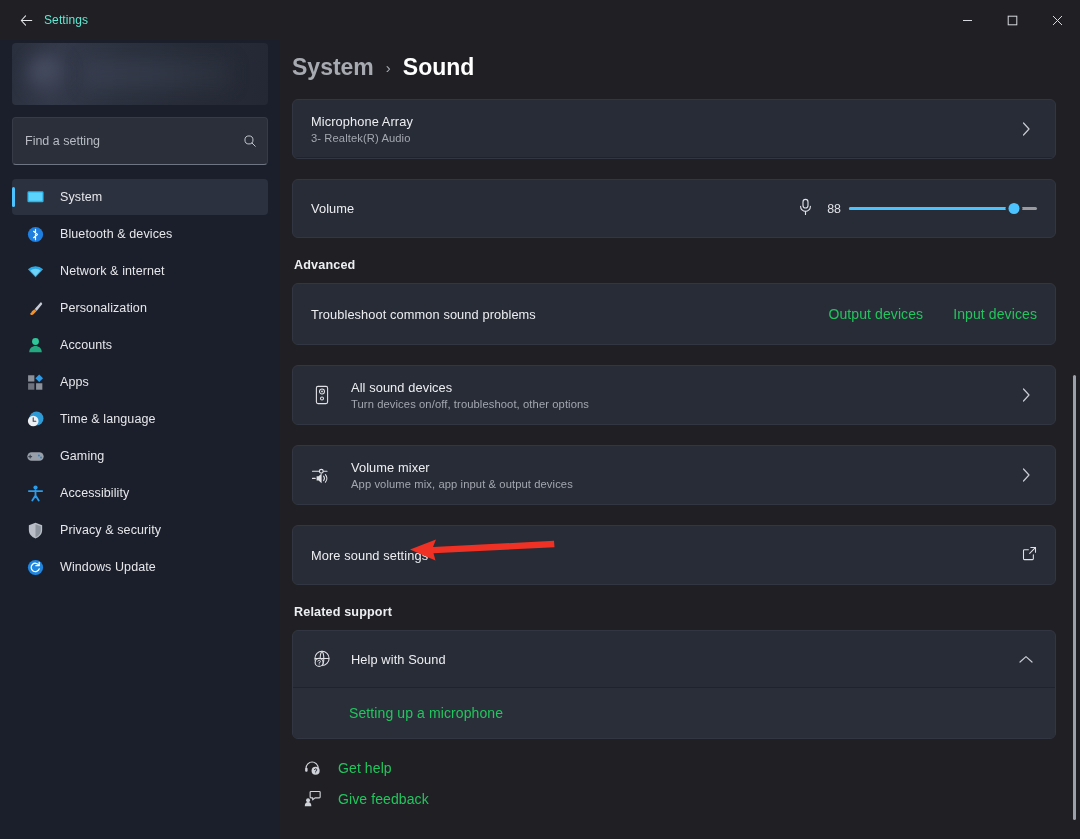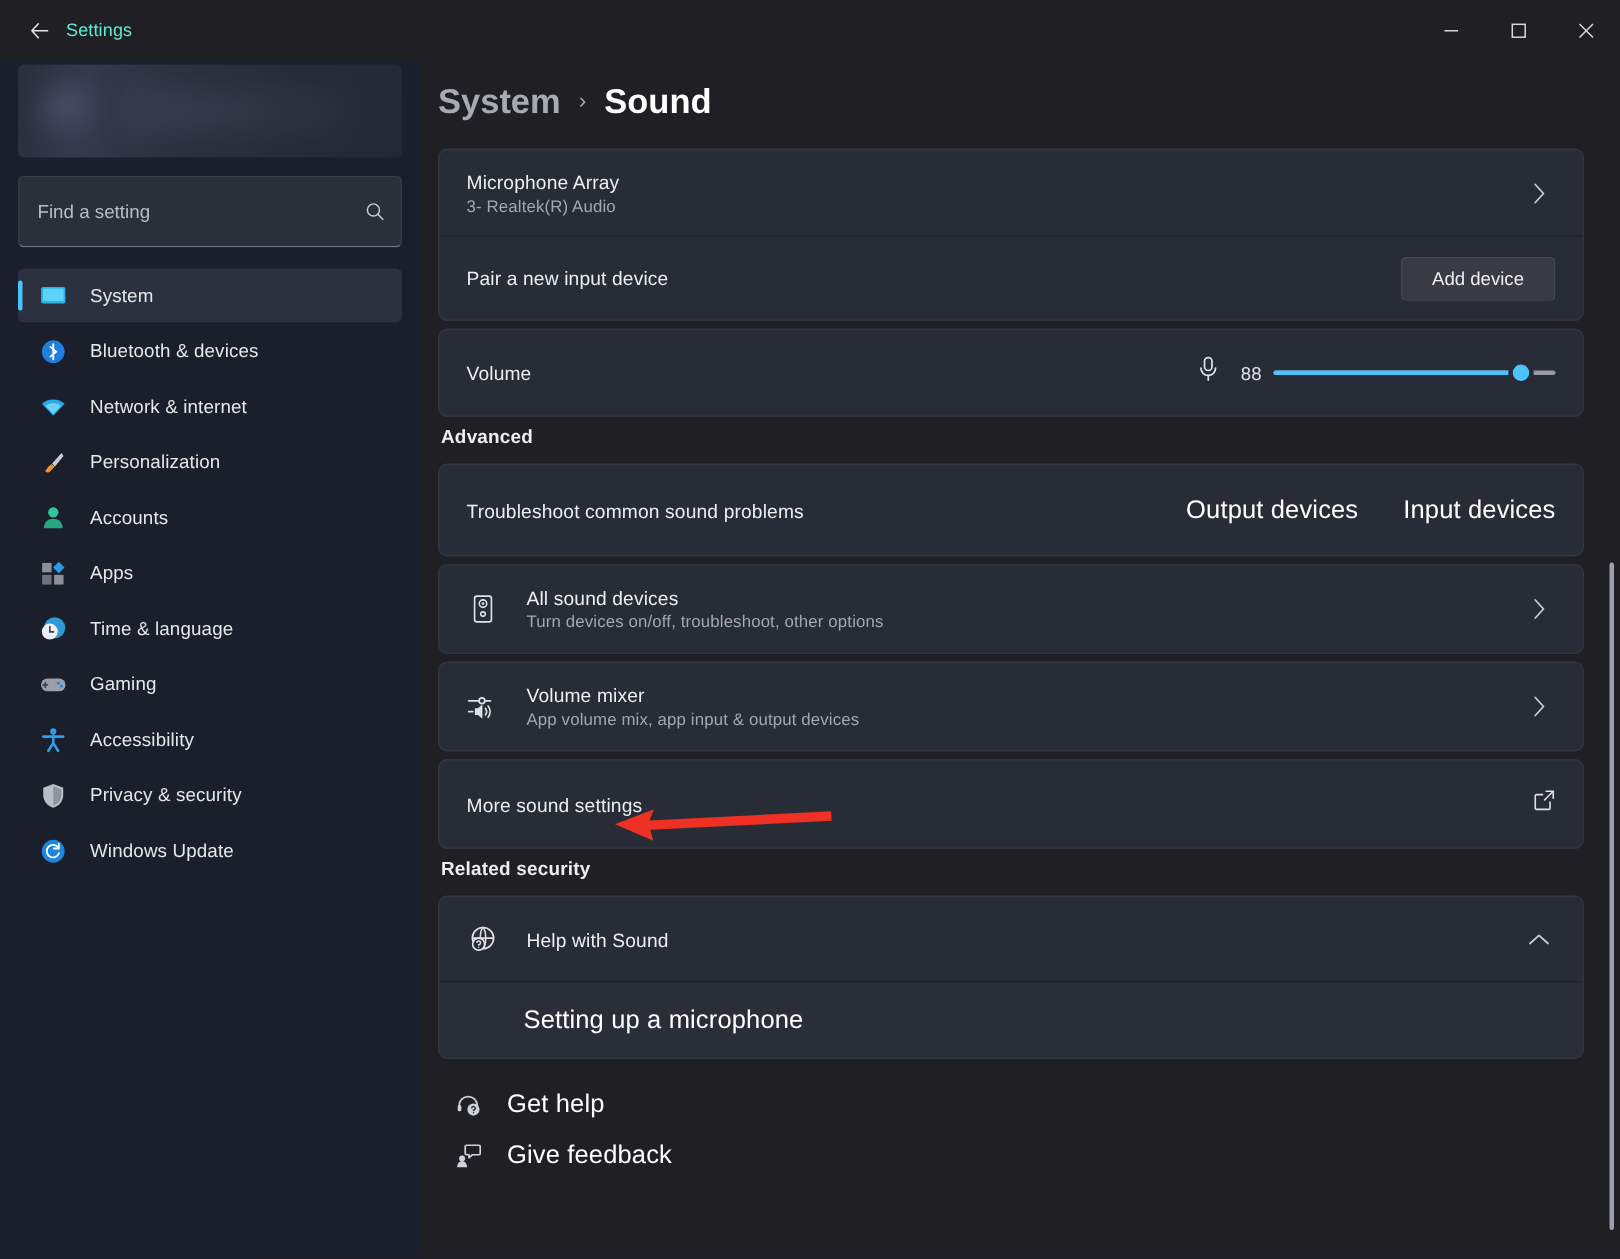--- a/index.html
+++ b/index.html
@@ -119,21 +119,21 @@
     padding: 14px 0 18px 0;
   }
   .crumb-parent { font-size: 23px; color: #a7aab1; font-weight: 600; }
   .crumb-sep { font-size: 15px; color: #a7aab1; }
   .crumb-current { font-size: 23px; color: #ffffff; font-weight: 600; }
 
   .card {
     background: #282c36;
     border: 1px solid #313642;
     border-radius: 6px;
-    margin-bottom: 5px;
+    margin-bottom: 20px;
     overflow: hidden;
   }
   .row {
     display: flex; align-items: center;
     padding: 0 18px;
     min-height: 56px;
     position: relative;
   }
   .row.clickable { cursor: pointer; }
   .divider { height: 1px; background: #1f232c; margin: 0; }
@@ -157,21 +157,21 @@
     background: #383b44;
     border: 1px solid #44474f;
     border-bottom-color: #3a3d45;
     border-radius: 4px;
     color: #eceef1; font-size: 12.4px;
     padding: 7px 20px; cursor: pointer;
     font-family: "Liberation Sans", sans-serif;
   }
 
   .link {
-    color: #ffffff; font-size: 17px;
+    color: #22c55e; font-size: 14px;
     text-decoration: none; cursor: pointer; letter-spacing: .1px;
   }
 
   
   .slider-wrap { display: flex; align-items: center; gap: 8px; margin-left: auto; }
   .slider-value { font-size: 12.4px; color: #dfe1e6; width: 20px; text-align: right; }
   .slider {
     position: relative; width: 188px; height: 18px;
     display: flex; align-items: center; cursor: pointer;
   }
@@ -409,26 +409,20 @@
           </div>
           <div class="row-right">
             <span class="chev">
               <svg width="9" height="14" viewBox="0 0 9 14">
                   <path d="M1.5 1 L7 7 L1.5 13" fill="none" stroke="#c9ccd3" stroke-width="1.2" stroke-linecap="round" stroke-linejoin="round"></path>
                 </svg>
             </span>
           </div>
         </div>
         <div class="divider"></div>
-        <div class="row" style="min-height:55px">
-          <span class="row-title">Pair a new input device</span>
-          <div class="row-right">
-            <button class="btn">Add device</button>
-          </div>
-        </div>
       </div>
 
       <div class="card">
         <div class="row" style="min-height:57px">
           <span class="row-title">Volume</span>
           <div class="slider-wrap">
             <span>
               <svg width="15" height="18" viewBox="0 0 15 18">
                 <rect x="5" y="1.4" width="5" height="8.6" rx="2.5" fill="none" stroke="#dfe1e6" stroke-width="1.15"></rect>
                 <path d="M2.6 8.4 A4.9 4.9 0 0 0 12.4 8.4" fill="none" stroke="#dfe1e6" stroke-width="1.15" stroke-linecap="round"></path>
@@ -515,21 +509,21 @@
               <svg width="15" height="15" viewBox="0 0 16 16">
                 <path d="M9.4 1.6 H14.4 V6.6" fill="none" stroke="#dfe1e6" stroke-width="1.15" stroke-linecap="round" stroke-linejoin="round"></path>
                 <path d="M14.2 1.8 L8.2 7.8" fill="none" stroke="#dfe1e6" stroke-width="1.15" stroke-linecap="round"></path>
                 <path d="M12.1 9.3 V13.6 A0.9 0.9 0 0 1 11.2 14.5 H2.5 A0.9 0.9 0 0 1 1.6 13.6 V4.9 A0.9 0.9 0 0 1 2.5 4 H6.8" fill="none" stroke="#dfe1e6" stroke-width="1.15" stroke-linecap="round" stroke-linejoin="round"></path>
               </svg>
             </span>
           </div>
         </div>
       </div>
 
-      <div class="section-title">Related security</div>
+      <div class="section-title">Related support</div>
 
       <div class="card">
         <div class="row clickable" style="min-height:56px">
           <span class="row-icon">
             <svg width="20" height="20" viewBox="0 0 20 20">
               <circle cx="10" cy="9.4" r="7.1" fill="none" stroke="#dfe1e6" stroke-width="1.1"></circle>
               <path d="M2.9 9.4 H17.1 M10 2.3 C12.4 4.6 12.4 14.2 10 16.5 C7.6 14.2 7.6 4.6 10 2.3 Z" fill="none" stroke="#dfe1e6" stroke-width="1.05"></path>
               <circle cx="7.1" cy="13.4" r="4" fill="#282c36" stroke="#dfe1e6" stroke-width="1.1"></circle>
               <path d="M5.9 12.2 A1.25 1.25 0 1 1 7.15 13.8 V14.2" fill="none" stroke="#dfe1e6" stroke-width="1" stroke-linecap="round"></path>
               <circle cx="7.15" cy="15.5" r="0.48" fill="#dfe1e6"></circle>

